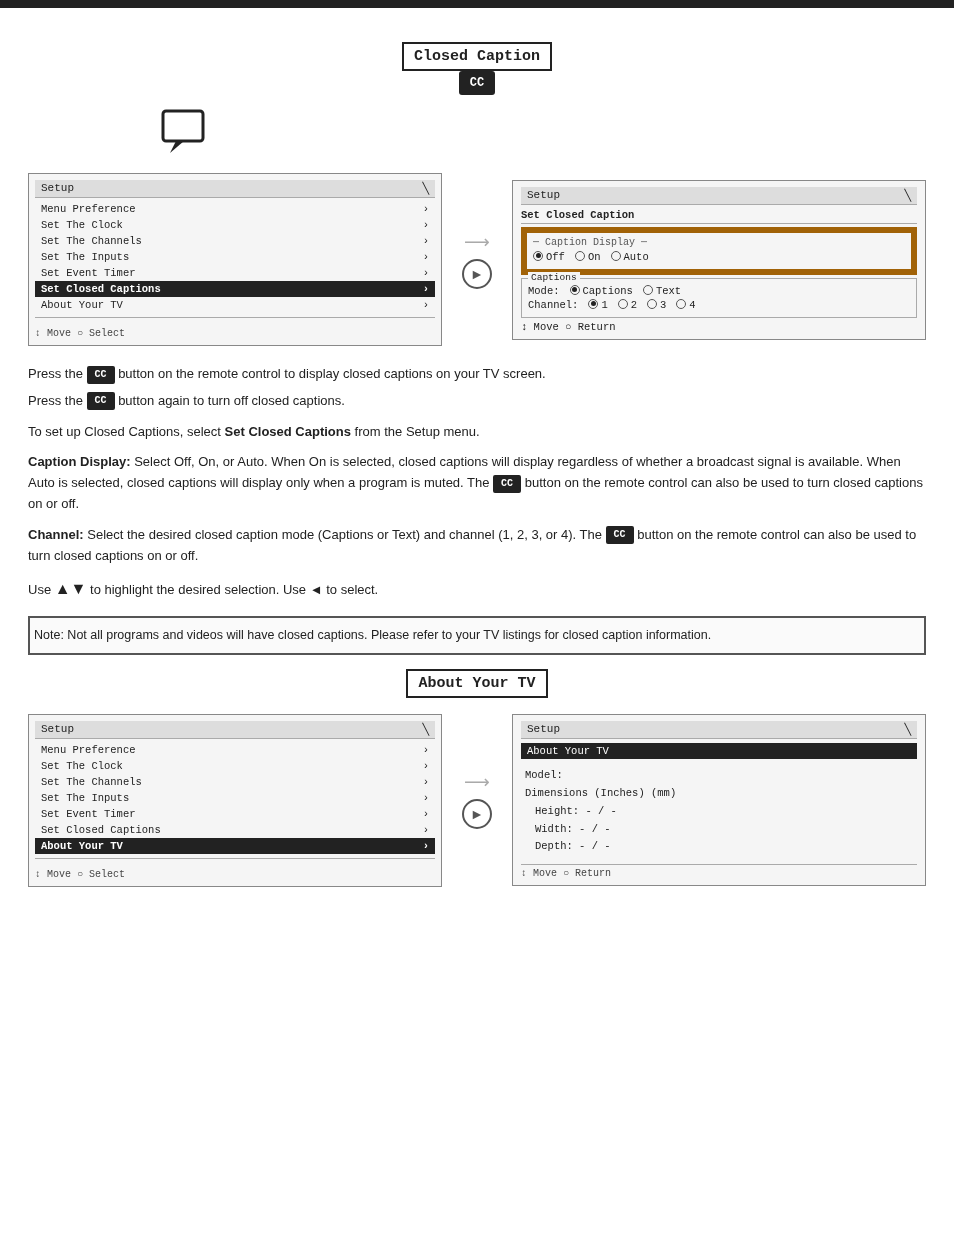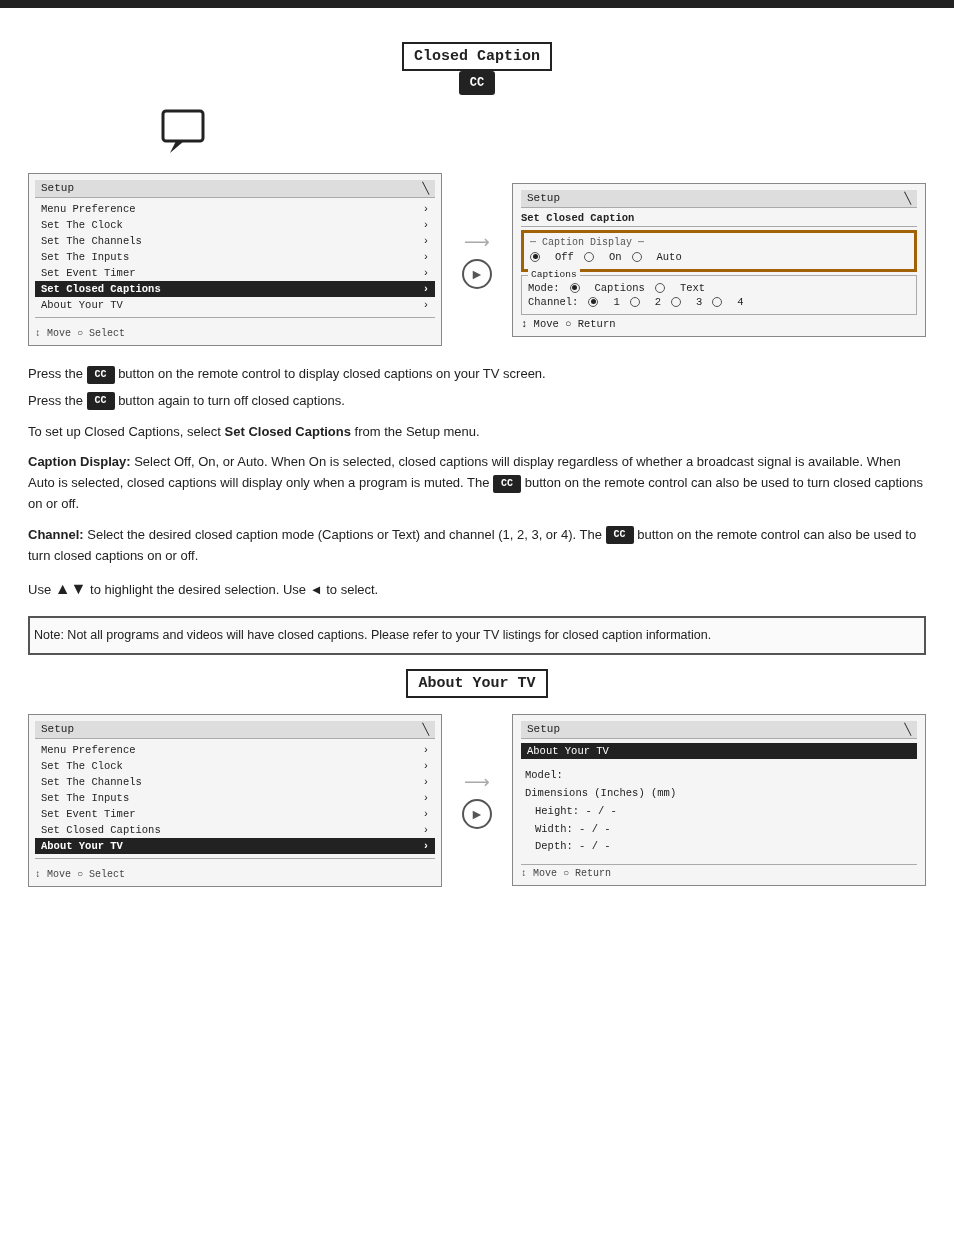--- a/index.html
+++ b/index.html
@@ -191,40 +191,40 @@
       margin-bottom: 4px;
     }
     .cc-right-screen .sr-subtitle {
       font-weight: bold;
       font-size: 10.5px;
       margin: 2px 0;
       border-bottom: 1px solid #aaa;
       padding-bottom: 2px;
     }
     .caption-display-section {
-      border: 3px solid #a16207;
+      border: 6px solid #a16207;
       padding: 4px 6px;
       margin: 3px 0;
     }
     .caption-display-section .cd-title {
       font-size: 10px;
       color: #555;
       margin-bottom: 3px;
     }
     .radio-row {
       display: flex;
       align-items: center;
       gap: 10px;
       font-size: 10.5px;
       margin: 2px 0;
     }
     .radio-item {
       display: flex;
-      align-items: center;
-      gap: 15px;
+      align-items: flex-start;
+      gap: 3px;
     }
     .radio-dot {
       width: 10px; height: 10px;
       border: 1.5px solid #555;
       border-radius: 50%;
       display: inline-flex;
       align-items: center;
       justify-content: center;
     }
     .radio-dot.filled::after {

